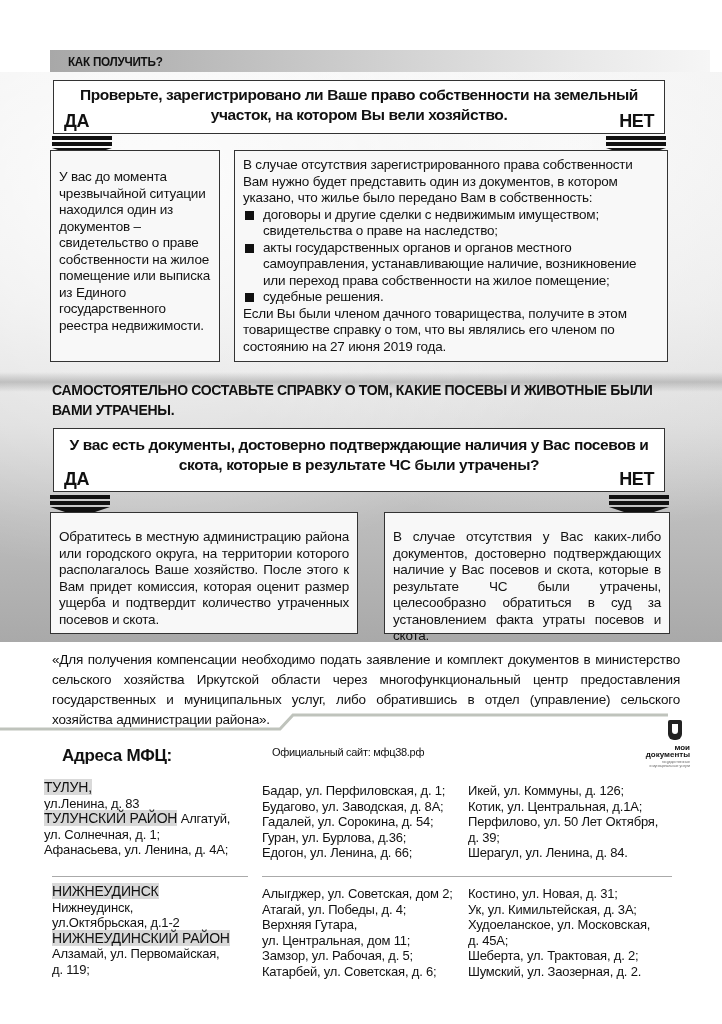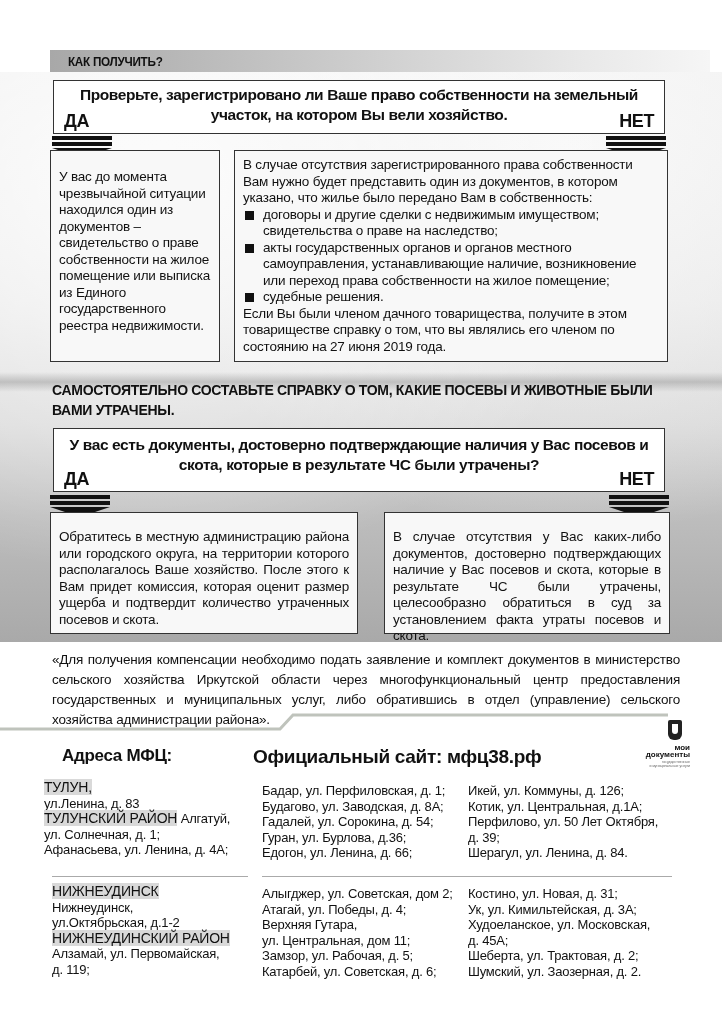--- a/index.html
+++ b/index.html
@@ -56,21 +56,21 @@
   }
 
   .quote {
     position: absolute; left: 52px; top: 650px; width: 628px;
     font-size: 13.5px; line-height: 20px; text-align: justify; letter-spacing: -0.2px;
   }
 
   .sep-line { position: absolute; left: 0; top: 712px; width: 722px; height: 20px; }
 
   .mfc-title { position: absolute; left: 62px; top: 746px; font-weight: bold; font-size: 17px; letter-spacing: -0.3px; }
-  .site-title { position: absolute; left: 253px; top: 746px; font-weight: bold; font-size: 19px; letter-spacing: -0.3px; }
+  .site-title { position: absolute; left: 272px; top: 746px; font-weight: normal; font-size: 11px; letter-spacing: -0.3px; }
 
   .logo { position: absolute; left: 640px; top: 718px; width: 50px; height: 56px; text-align: right; }
   .logo .shield { position: absolute; right: 8px; top: 2px; width: 14px; height: 20px; background: #222; border-radius: 2px 2px 6px 6px; }
   .logo .shield::after { content: ""; position: absolute; left: 4px; top: 4px; width: 6px; height: 10px; background: #fff; border-radius: 0 0 3px 3px; }
   .logo .l1 { position: absolute; right: 0; top: 26px; font-size: 8px; font-weight: bold; line-height: 8px; }
   .logo .l2 { position: absolute; right: 0; top: 33px; font-size: 8px; font-weight: bold; line-height: 8px; }
   .logo .l3 { position: absolute; right: 0; top: 42px; font-size: 3.5px; color: #666; line-height: 4px; }
   .logo .l4 { position: absolute; right: 0; top: 46px; font-size: 3.5px; color: #666; line-height: 4px; }
 
   .addr-col { position: absolute; font-size: 13px; line-height: 15.5px; letter-spacing: -0.2px; }

